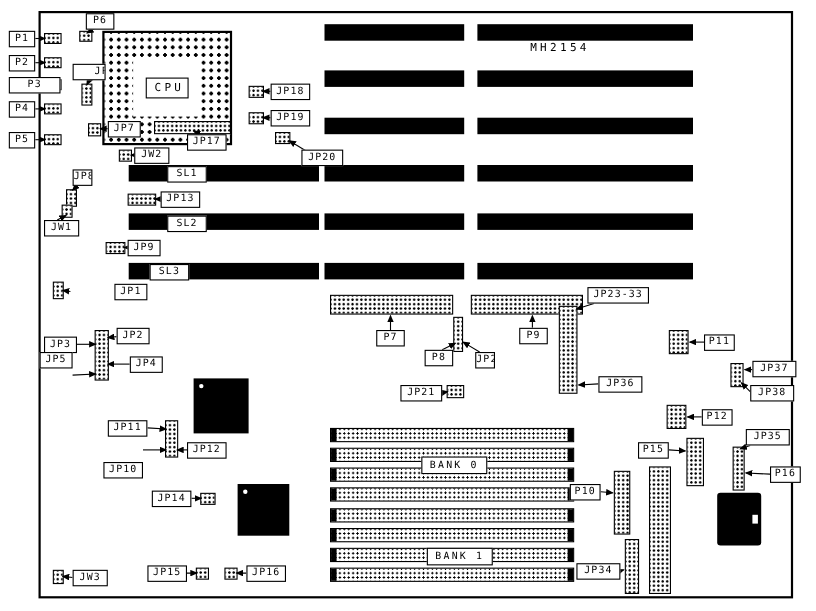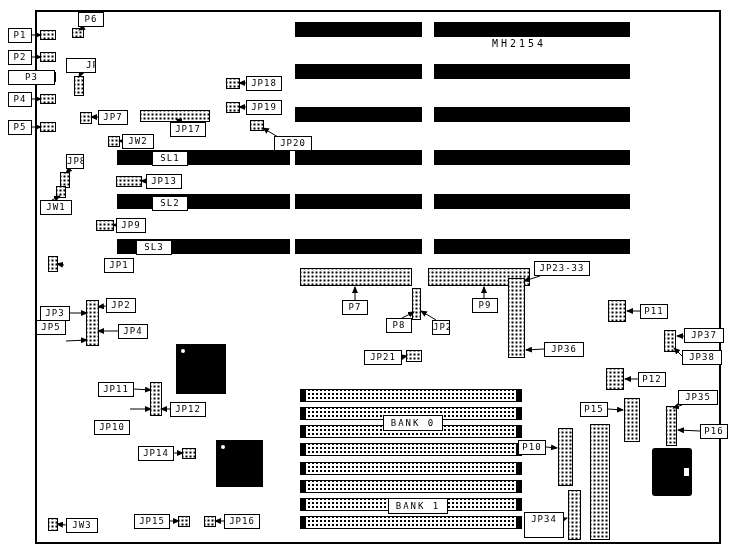--- a/index.html
+++ b/index.html
@@ -42,32 +42,37 @@
     box-sizing:border-box; border:2px solid #000;
     background-image:radial-gradient(circle,#000 1.4px,transparent 1.7px);
     background-size:7px 7px; background-position:2.5px 2.5px;
   }
   .cpu-core { position:absolute; left:26px; top:24px; right:26px; bottom:24px; background:#fff; }
   .cpu-label {
     position:absolute; left:50%; top:50%; transform:translate(-50%,-50%);
     border:1px solid #000; background:#fff; font-size:10px; letter-spacing:3px;
     padding:3px 3px 3px 7px; white-space:nowrap;
   }
-  .model { position:absolute; left:492px; top:38px; font-size:10px; letter-spacing:3px; }
+  .model { position:absolute; left:482px; top:38px; font-size:10px; letter-spacing:3px; }
   .kb { position:absolute; left:652px; top:448px; width:40px; height:48px; background:#000; border-radius:3px; }
   .kb::after { content:""; position:absolute; right:3px; top:20px; width:5px; height:8px; background:#fff; }
   #leaders { position:absolute; left:0; top:0; z-index:4; pointer-events:none; }
 </style>
 </head>
 <body>
 
 <div id="stage">
   <div class="board"></div>
   <div class="model">MH2154</div>
 
+  <div class="cpu">
+    <div class="cpu-core">
+      <div class="cpu-label">CPU</div>
+    </div>
+  </div>
 
   <div class="kb"></div>
 
   <svg id="leaders" width="742" height="555" viewBox="0 0 742 555">
     <defs>
       <marker id="arrowhead" markerWidth="7" markerHeight="6" refX="6" refY="3" orient="auto">
         <path d="M0,0 L7,3 L0,6 z" fill="#000"></path>
       </marker>
     </defs>
   <line x1="32" y1="35" x2="41" y2="35" stroke="#000" stroke-width="1" marker-end="url(#arrowhead)"></line>
@@ -218,16 +223,16 @@
     <div class="callout" style="left: 544px; top: 342px; width: 40px; height: 15px;">JP36</div>
     <div class="callout" style="left: 364px; top: 350px; width: 38px; height: 15px;">JP21</div>
     <div class="callout" style="left: 640px; top: 304px; width: 28px; height: 15px;">P11</div>
     <div class="callout" style="left: 684px; top: 328px; width: 40px; height: 15px;">JP37</div>
     <div class="callout" style="left: 682px; top: 350px; width: 40px; height: 15px;">JP38</div>
     <div class="callout" style="left: 638px; top: 372px; width: 28px; height: 15px;">P12</div>
     <div class="callout" style="left: 678px; top: 390px; width: 40px; height: 15px; text-align: center;">JP35</div>
     <div class="callout" style="left: 700px; top: 424px; width: 28px; height: 15px;">P16</div>
     <div class="callout" style="left: 580px; top: 402px; width: 28px; height: 15px;">P15</div>
     <div class="callout" style="left: 518px; top: 440px; width: 28px; height: 15px;">P10</div>
-    <div class="callout" style="left: 524px; top: 512px; width: 40px; height: 26px;">JP34</div>
+    <div class="callout" style="left: 524px; top: 512px; width: 40px; height: 15px;">JP34</div>
     <div class="callout wide" style="left: 383px; top: 415px; width: 60px; height: 16px;">BANK 0</div>
     <div class="callout wide" style="left: 388px; top: 498px; width: 60px; height: 16px;">BANK 1</div>
   </div>
 
 </body></html>

